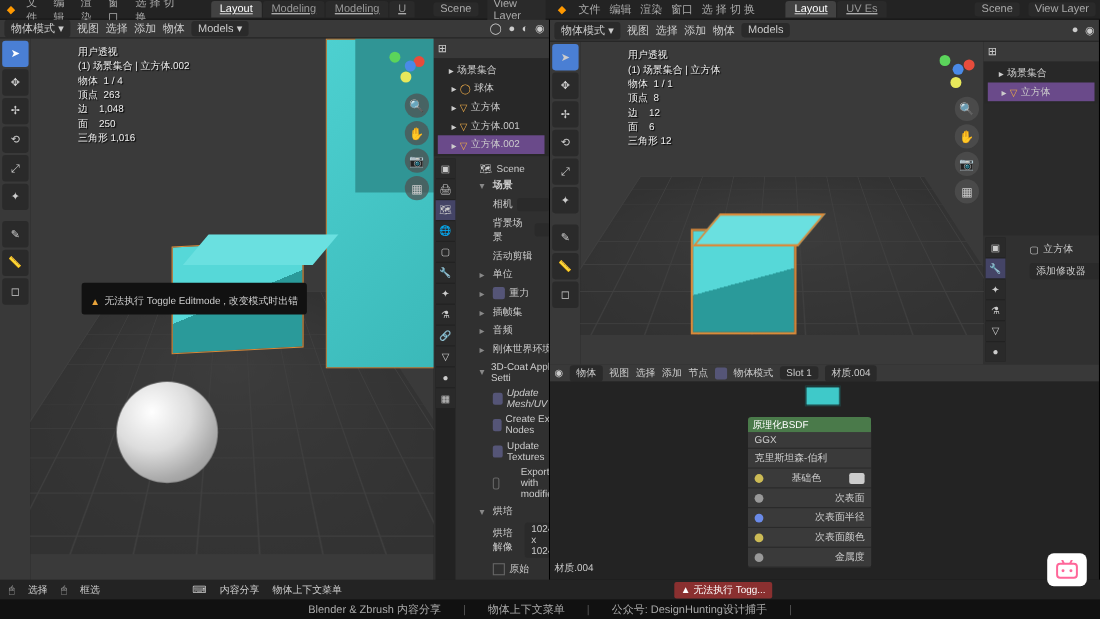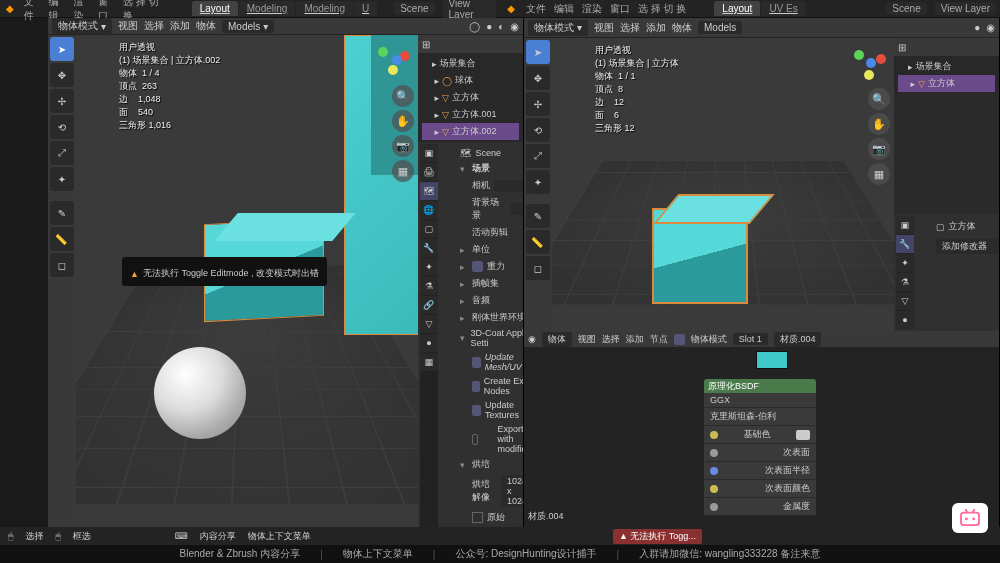--- a/index.html
+++ b/index.html
@@ -2,21 +2,21 @@
 <html><head>
 <meta charset="utf-8">
 <style>
 *{margin:0;padding:0;box-sizing:border-box;font-family:sans-serif;}
 body{background:#1a1a1a;width:1000px;height:563px;overflow:hidden;color:#ccc;font-size:10px;position:relative;}
 .top-menubar{height:18px;background:#232323;display:flex;align-items:center;padding:0 4px;gap:8px;border-bottom:1px solid #111;}
 .top-menubar span{color:#aaa;}
 .workspace-tabs{display:flex;gap:0;margin-left:20px;text-decoration:underline;}
 .workspace-tab{padding:2px 8px;background:#2a2a2a;border-radius:3px 3px 0 0;margin-right:1px;color:#999;}
 .workspace-tab.active{background:#424242;color:#fff;}
-.main-area{display:flex;height:calc(100% - 18px - 36px);padding-left:48px;}
+.main-area{display:flex;height:calc(100% - 18px - 36px);}
 .half{flex:1;display:flex;flex-direction:column;position:relative;border-right:1px solid #000;}
 .viewport-header{height:20px;background:#393939;display:flex;align-items:center;padding:0 4px;gap:6px;border-bottom:1px solid #222;}
 .viewport-header span,.viewport-header div{color:#ccc;}
 .dropdown{background:#2a2a2a;padding:1px 6px;border-radius:3px;display:flex;align-items:center;gap:3px;}
 .viewport-body{flex:1;display:flex;position:relative;}
 .toolbar-left{width:28px;background:#393939;display:flex;flex-direction:column;gap:2px;padding:2px;}
 .tool-btn{width:24px;height:24px;background:#2a2a2a;border-radius:3px;display:flex;align-items:center;justify-content:center;}
 .tool-btn.active{background:#4a7fd4;}
 .viewport-3d{flex:1;position:relative;background:#3a3a3a;overflow:hidden;}
 .grid-floor{position:absolute;inset:0;background:
@@ -151,21 +151,21 @@
         <div style="position:absolute;left:128px;top:186px;width:120px;height:98px;background:linear-gradient(160deg,#56d8d8 50%,#2a9a9a 50%);border:1px solid #d98a3a;transform:skewY(-3deg);"></div>
         <div style="position:absolute;left:150px;top:178px;width:118px;height:28px;background:#6ae0e0;transform:skewX(-40deg);"></div>
         <div class="sphere"></div>
 
         <div class="stats-overlay">
           <div>用户透视</div>
           <div>(1) 场景集合 | 立方体.002</div>
           <div><span>物体</span>&nbsp;&nbsp;<span>1 / 4</span></div>
           <div><span>顶点</span>&nbsp;&nbsp;<span>263</span></div>
           <div><span>边</span>&nbsp;&nbsp;&nbsp;&nbsp;<span>1,048</span></div>
-          <div><span>面</span>&nbsp;&nbsp;&nbsp;&nbsp;<span>540</span></div>
+          <div><span>面</span>&nbsp;&nbsp;&nbsp;&nbsp;<span>250</span></div>
           <div><span>三角形</span>&nbsp;<span>1,016</span></div>
         </div>
 
         <div class="tooltip">
           <div class="warn">
               <span class="warn-icon">▲</span>
               <span>无法执行 Toggle Editmode , 改变模式时出错</span>
             </div>
         </div>
 
@@ -446,21 +446,20 @@
   <div style="flex:1;"></div>
 </div>
 
 <div class="footer">
   <span>Blender &amp; Zbrush 内容分享</span>
     <span style="color:#555;">|</span>
   <span>物体上下文菜单</span>
     <span style="color:#555;">|</span>
   <span>公众号: DesignHunting设计捕手</span>
     <span style="color:#555;">|</span>
-  <span>入群请加微信: wangling333228 备注来意</span>
 </div>
 
 <div class="bili-btn">
   <svg width="22" height="18" viewBox="0 0 24 20">
       <rect x="2" y="4" width="20" height="14" rx="3" fill="#fff" stroke="#ff6699" stroke-width="2"></rect>
       <line x1="7" y1="0" x2="9" y2="4" stroke="#ff6699" stroke-width="2"></line>
       <line x1="17" y1="0" x2="15" y2="4" stroke="#ff6699" stroke-width="2"></line>
       <circle cx="8" cy="11" r="1.5" fill="#ff6699"></circle>
       <circle cx="16" cy="11" r="1.5" fill="#ff6699"></circle>
     </svg>

